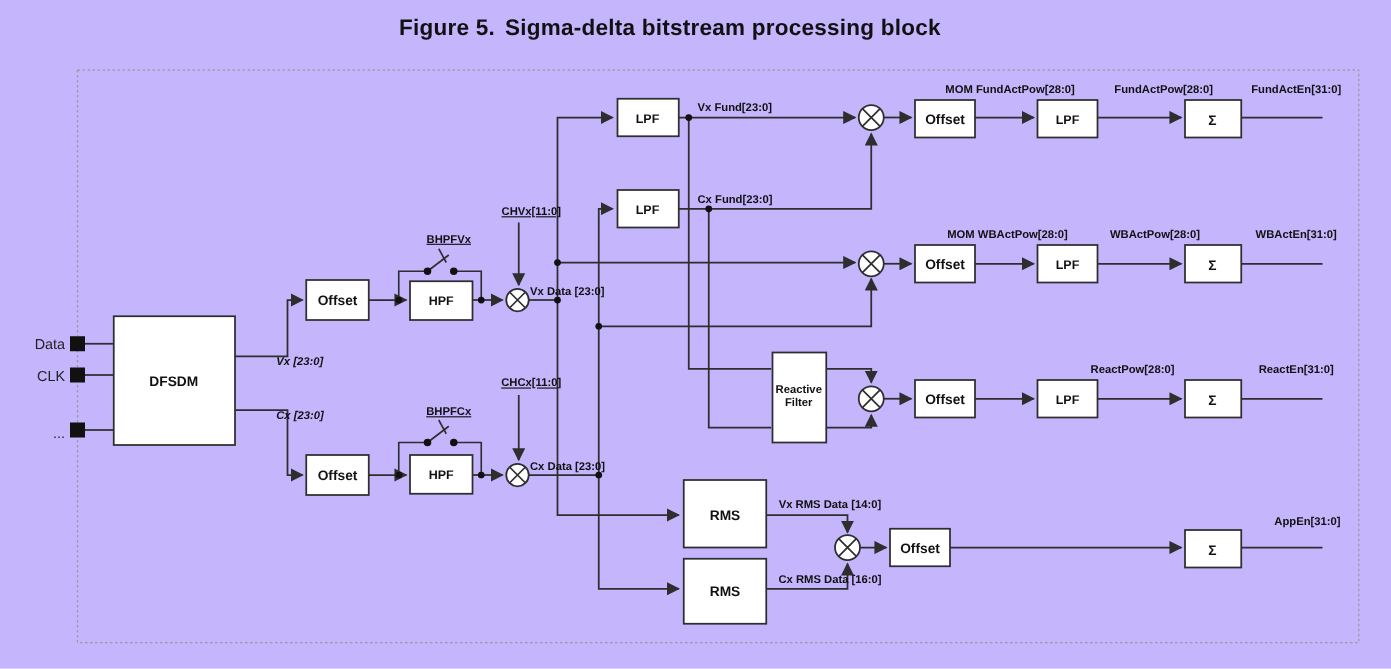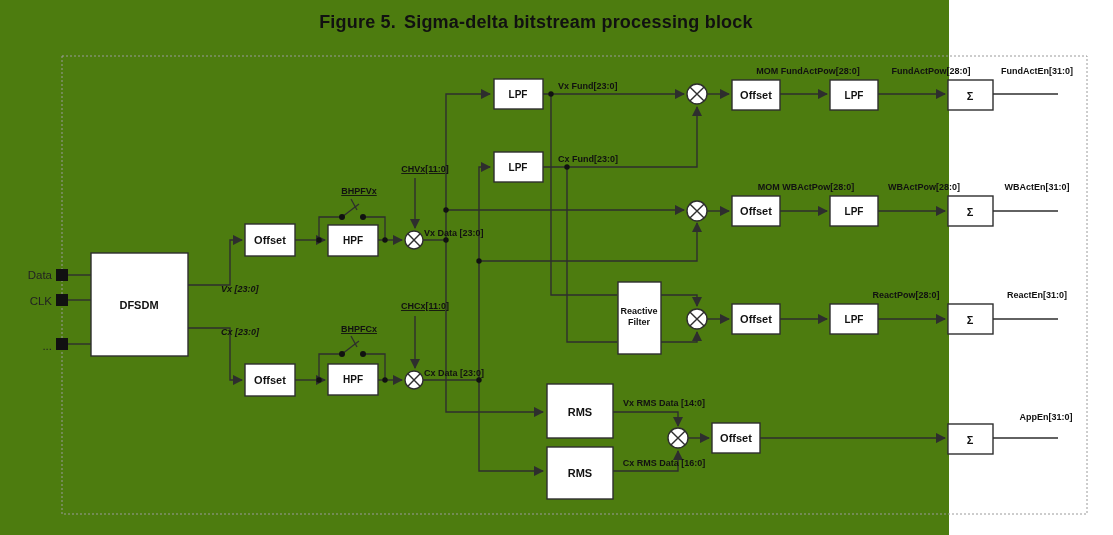--- a/index.html
+++ b/index.html
@@ -1,16 +1,16 @@
 <!DOCTYPE html>
 <html><head>
 <meta charset="utf-8">
 <style>
   html,body { margin:0; padding:0; background:#ffffff; }
-  .page { width:949px; height:535px; position:relative; background:#4d7c0f; font-family:"Liberation Sans", sans-serif; }
+  .page { width:1113px; height:535px; position:relative; background:#c4b5fd; font-family:"Liberation Sans", sans-serif; }
   svg { display:block; }
   svg text { font-family:"Liberation Sans", sans-serif; fill:#111; }
   .wire { stroke:#2e2e2e; stroke-width:1.4; fill:none; }
   .boxr { fill:#ffffff; stroke:#2e2e2e; stroke-width:1.4; }
   .dash { fill:none; stroke:#9a9a9a; stroke-width:1; stroke-dasharray:2,2; }
   .blk  { font-weight:bold; font-size:11px; text-anchor:middle; }
   .blks { font-weight:bold; font-size:10px; text-anchor:middle; }
   .sig  { font-weight:bold; font-size:9px; }
   .mid  { text-anchor:middle; }
   .und  { text-decoration:underline; }

